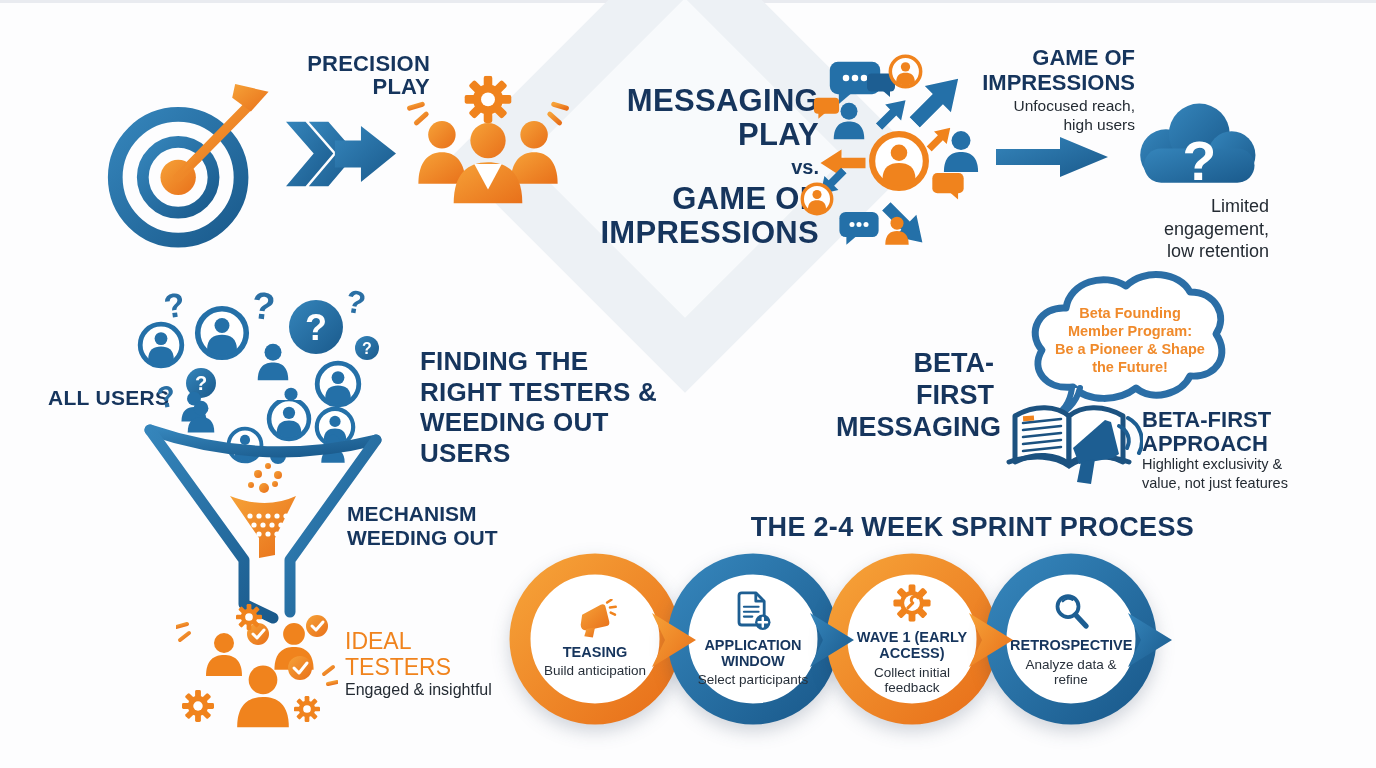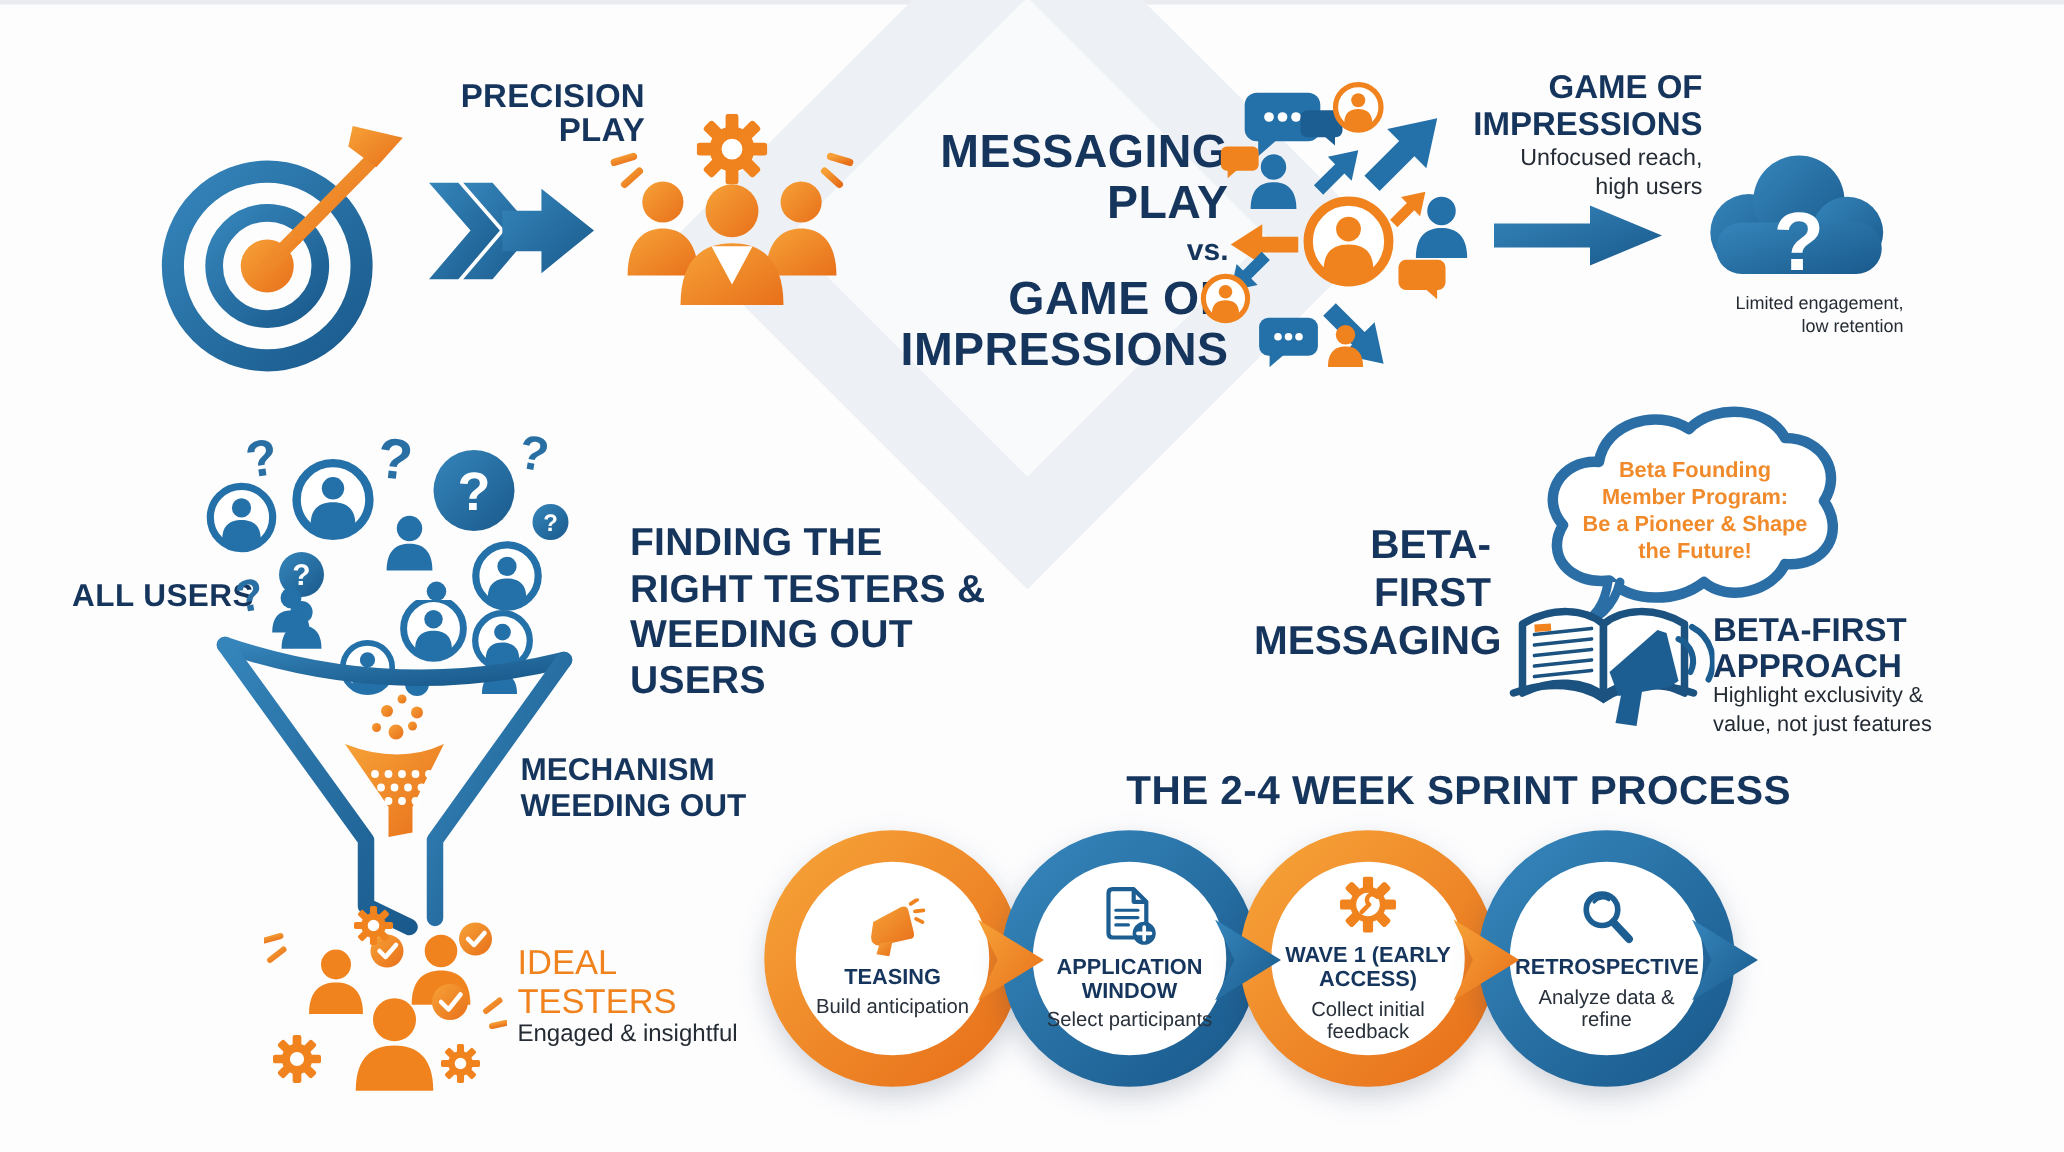--- a/index.html
+++ b/index.html
@@ -21,21 +21,21 @@
 
   .precision-title{left:256px;top:52px;width:174px;font-size:22px;line-height:1.05;letter-spacing:.2px}
   .precision-sub{left:256px;top:77px;width:174px;font-size:15.5px;line-height:1.22}
 
   .center-title{left:543px;top:84px;width:276px;color:var(--navy);font-weight:800}
   .center-title .big{font-size:31px;line-height:34px;letter-spacing:.3px}
   .center-title .small{font-size:20px;line-height:30px}
 
   .goi-title{left:973px;top:46px;width:162px;font-size:22px;line-height:1.12}
   .goi-sub{left:973px;top:97px;width:162px;font-size:15.5px;line-height:1.2}
-  .limited{left:1113px;top:195px;width:156px;font-size:12px;line-height:1.25}
+  .limited{left:1113px;top:195px;width:156px;font-size:18px;line-height:1.25}
 
   .all-users{left:48px;top:386px;font-size:21px;letter-spacing:.3px}
   .finding{left:420px;top:346px;width:270px;font-size:26px;line-height:1.18;letter-spacing:.2px}
   .weeding{left:347px;top:502px;width:200px;font-size:21px;line-height:1.15}
   .ideal{left:345px;top:629px;width:140px;font-size:23px;line-height:1.12}
   .ideal-sub{left:345px;top:681px;width:160px;font-size:16px}
 
   .beta-msg{left:836px;top:348px;width:158px;font-size:27px;line-height:1.18}
   .bf-approach{left:1142px;top:408px;width:160px;font-size:22px;line-height:1.1}
   .bf-sub{left:1142px;top:455px;width:170px;font-size:14.5px;line-height:1.3}

